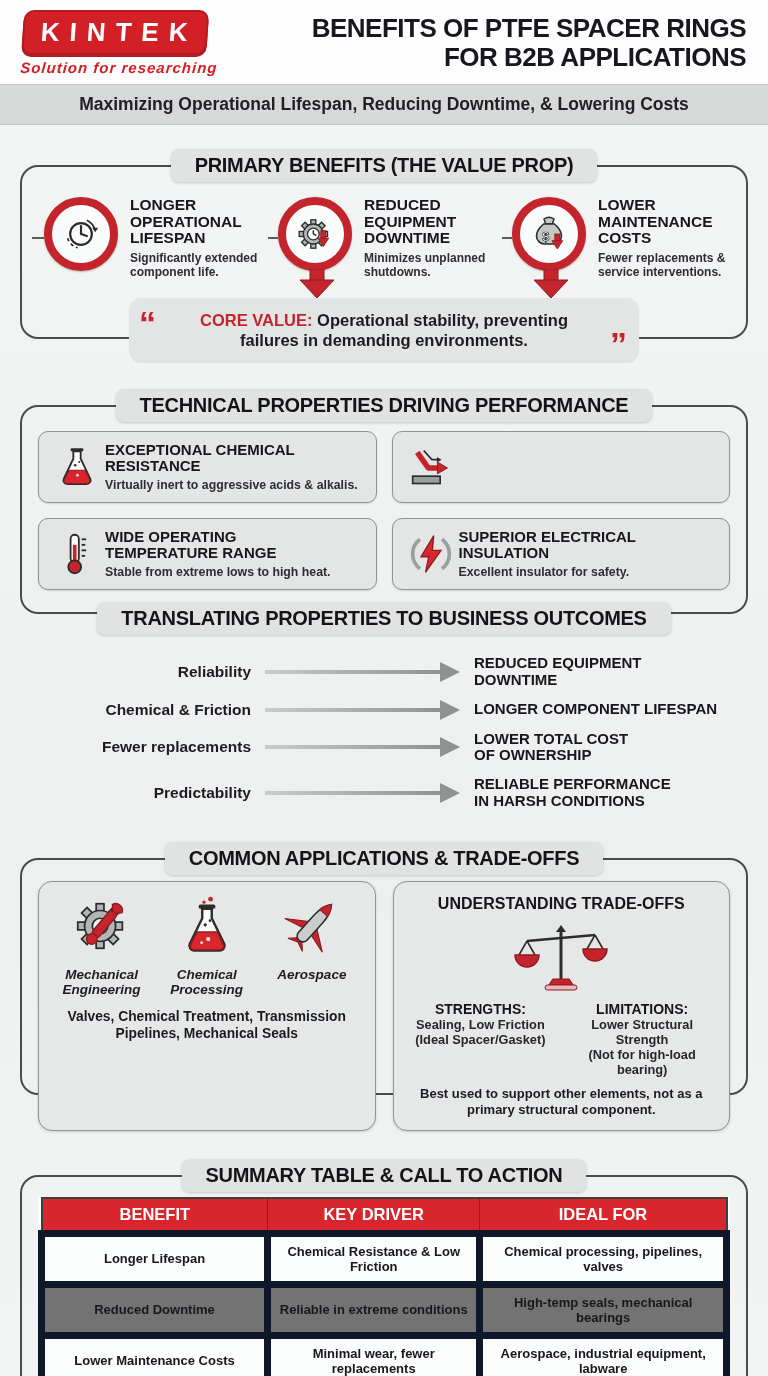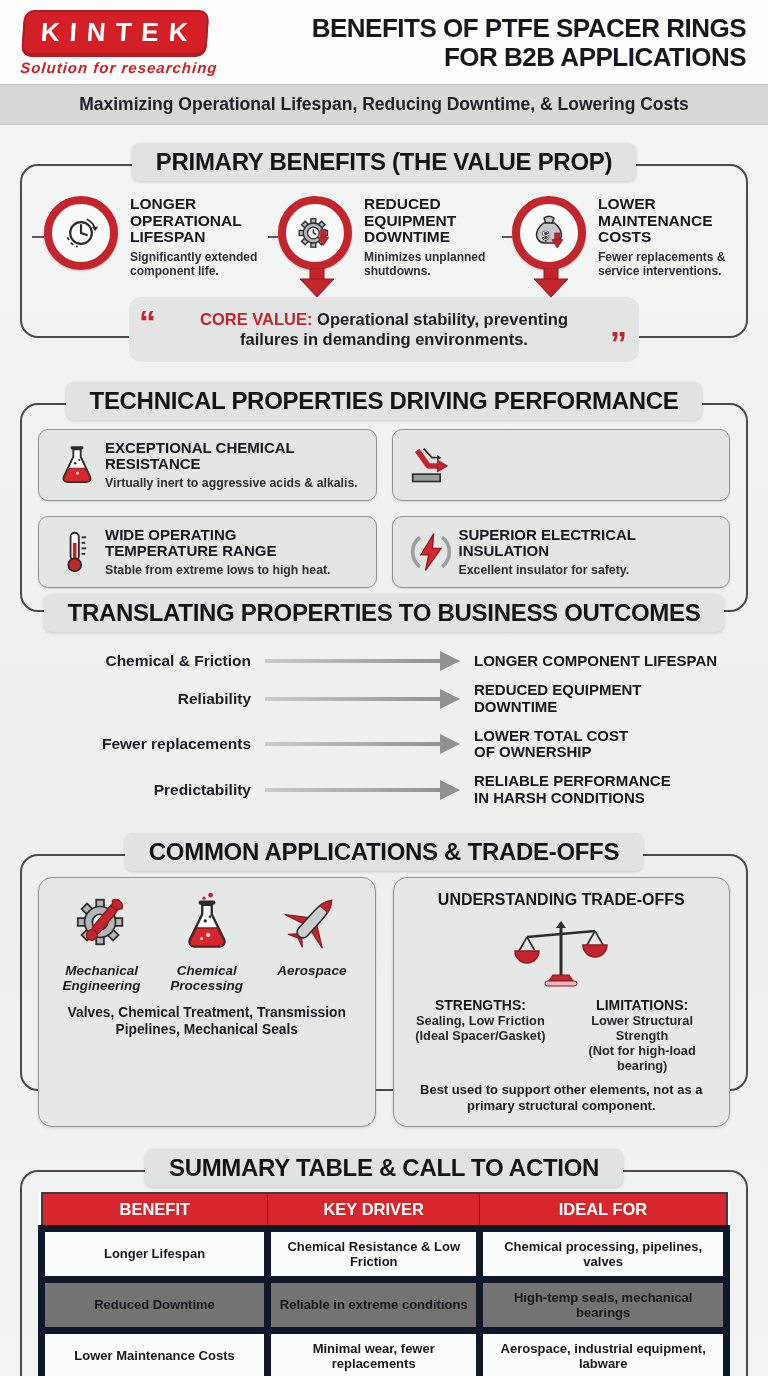--- a/index.html
+++ b/index.html
@@ -14,21 +14,21 @@
             padding:5px 8px 5px 16px;border-radius:10px;border:2px solid #b01c22;box-shadow:0 2px 0 #b01c22;}
   .logo-tag{color:#d32027;font-weight:700;font-style:italic;font-size:15px;margin-top:4px;letter-spacing:1px;}
   .hdr-title{text-align:right;color:#17171f;font-weight:800;font-size:26px;line-height:1.12;letter-spacing:-0.5px;}
   
   .band{background:#d7d9d9;border-top:1px solid #c3c5c5;border-bottom:1px solid #c9cbcb;
         text-align:center;font-weight:700;font-size:17.5px;color:#202026;padding:9px 6px;}
   
   .section{margin:0 20px;}
   .sec-head{text-align:center;position:relative;z-index:3;}
   .pill{display:inline-block;background:#e1e3e3;border-radius:8px;padding:5px 24px;font-weight:800;
-        font-size:24px;color:#141418;box-shadow:0 1px 3px rgba(0,0,0,.18);letter-spacing:-0.3px;}
+        font-size:20px;color:#141418;box-shadow:0 1px 3px rgba(0,0,0,.18);letter-spacing:-0.3px;margin-top:6px;}
   .sec-box{border:2px solid #4a4c4c;border-radius:18px;position:relative;z-index:1;}
   .overlap-top{margin-bottom:-17px;}
   
   .benefits{display:flex;align-items:flex-start;padding:30px 10px 0 10px;}
   .lead-line,.connector{height:2px;background:#5a5c5c;margin-top:40px;}
   .lead-line{width:12px;}
   .connector{flex:1;min-width:10px;}
   .b-item{display:flex;}
   .b-iconwrap{position:relative;width:78px;flex:0 0 78px;}
   .b-circle{width:58px;height:58px;border:8px solid #c4242b;border-radius:50%;background:#fafbfb;
@@ -275,34 +275,34 @@
 INSULATION</div>
             <div class="t-desc">Excellent insulator for safety.</div>
           </div>
         </div>
       </div>
     </div>
 
     <div class="sec-head" style="margin-top:-18px;"><span class="pill">TRANSLATING PROPERTIES TO BUSINESS OUTCOMES</span></div>
     <div class="outcomes">
       <div class="o-row">
+        <div class="o-from">Reliability</div>
+        <div class="o-arrow">
+            <div class="shaft"></div>
+            <div class="head"></div>
+          </div>
+        <div class="o-to">REDUCED EQUIPMENT DOWNTIME</div>
+      </div>
+      <div class="o-row">
         <div class="o-from">Chemical &amp; Friction</div>
         <div class="o-arrow">
             <div class="shaft"></div>
             <div class="head"></div>
           </div>
         <div class="o-to">LONGER COMPONENT LIFESPAN</div>
-      </div>
-      <div class="o-row">
-        <div class="o-from">Reliability</div>
-        <div class="o-arrow">
-            <div class="shaft"></div>
-            <div class="head"></div>
-          </div>
-        <div class="o-to">REDUCED EQUIPMENT DOWNTIME</div>
       </div>
       <div class="o-row">
         <div class="o-from">Fewer replacements</div>
         <div class="o-arrow">
             <div class="shaft"></div>
             <div class="head"></div>
           </div>
         <div class="o-to">LOWER TOTAL COST
 OF OWNERSHIP</div>
       </div>

